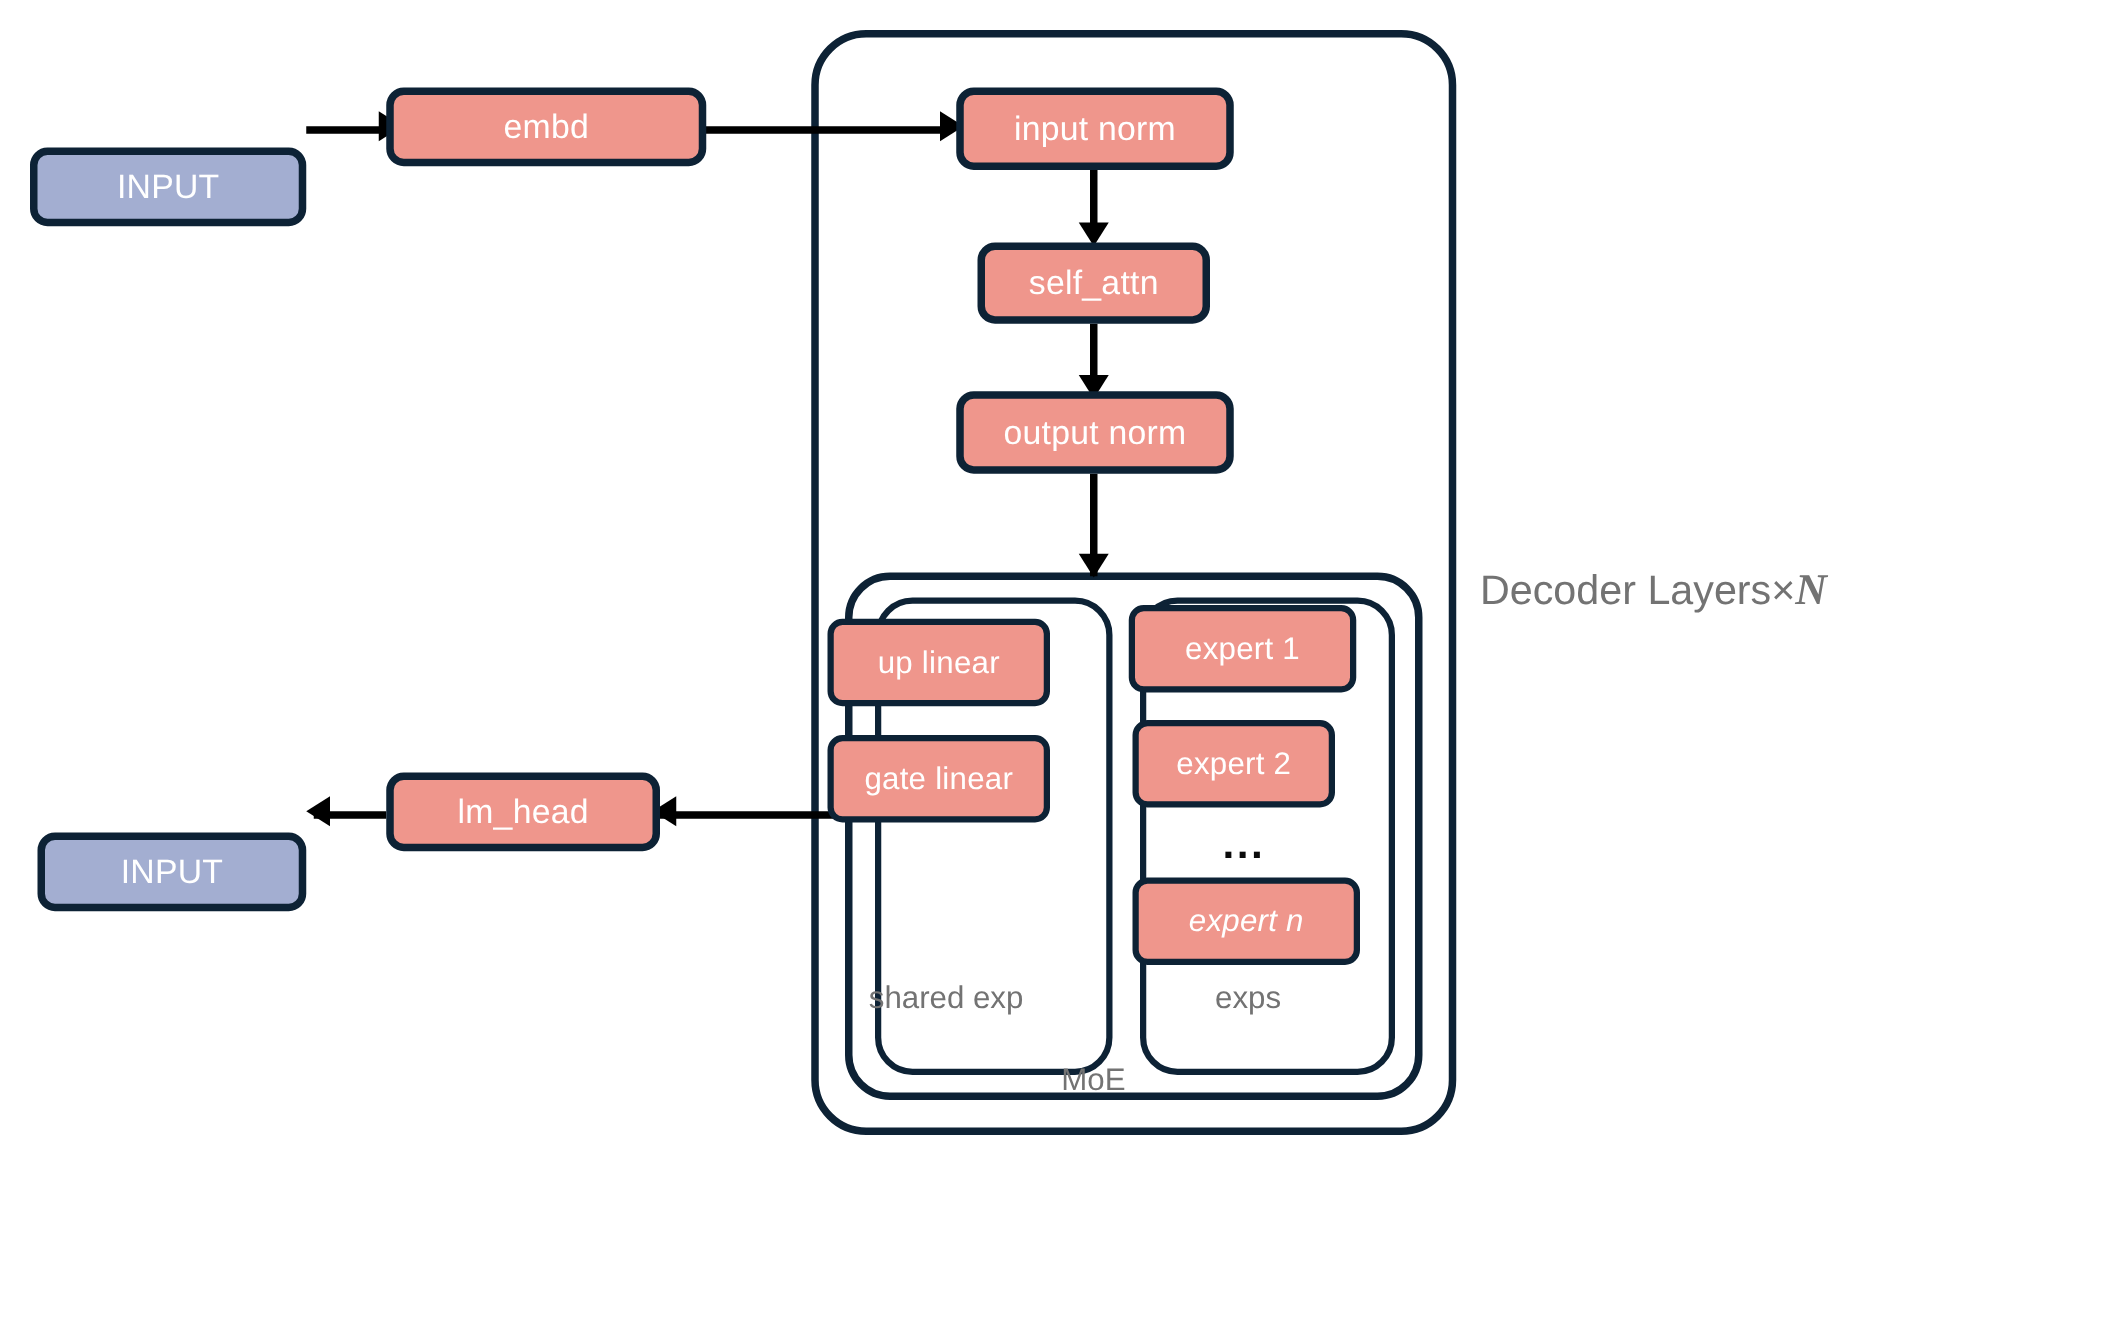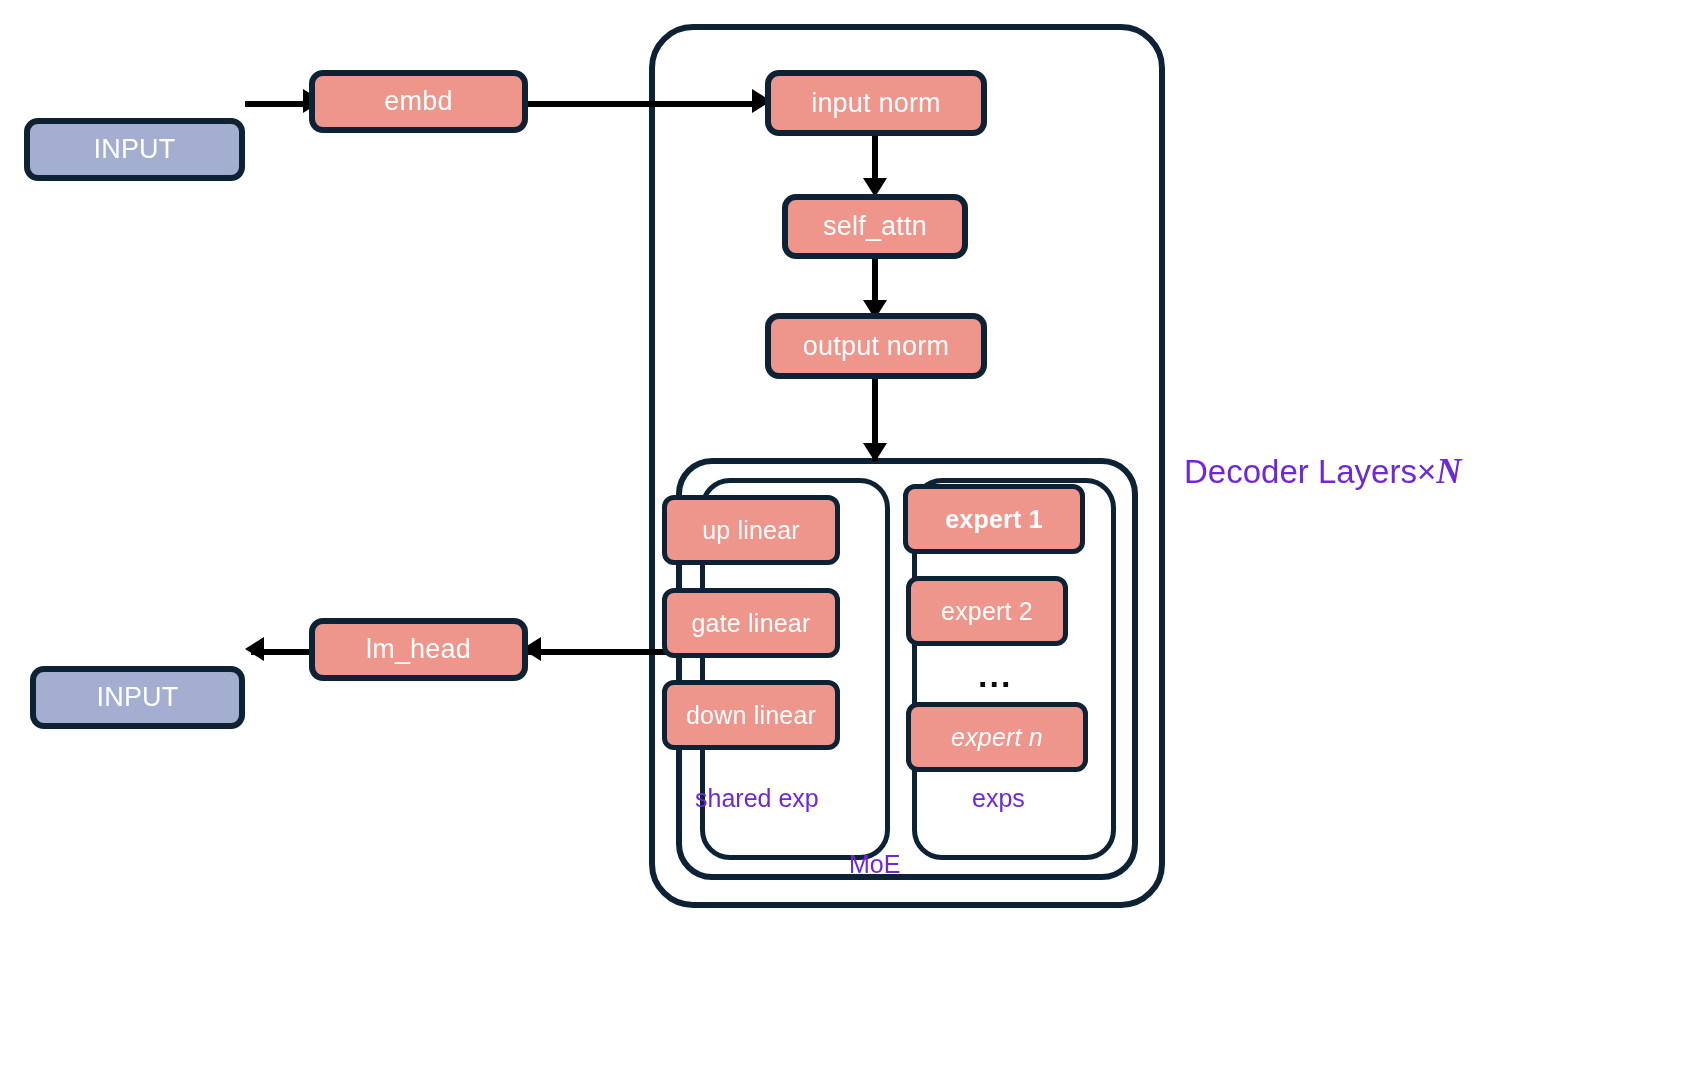--- a/index.html
+++ b/index.html
@@ -49,21 +49,21 @@
     background: transparent;
     border: 6px solid #0d2235;
   }
   .group.decoder { border-radius: 44px; }
   .group.moe     { border-radius: 36px; }
   .group.col     { border-radius: 30px; border-width: 5px; }
 
   
   .label {
     position: absolute;
-    color: #6d28d9;
+    color: #737373;
     white-space: nowrap;
     line-height: 1;
   }
   .label.group-label { font-size: 25px; text-align: right; }
   .label.decoder-label { font-size: 33px; }
   .label.decoder-label .n {
     font-family: "Liberation Serif", serif;
     font-weight: bold;
     font-style: italic;
     font-size: 35px;
@@ -135,35 +135,34 @@
   <div class="arrow down" style="left:863px; top:443px;"></div>
 
   <div class="hline" style="left:528px; top:649px; width:152px;"></div>
   <div class="arrow left" style="left:522px; top:637px;"></div>
 
   <div class="hline" style="left:251px; top:649px; width:58px;"></div>
   <div class="arrow left" style="left:245px; top:637px;"></div>
 
   <div class="node periwinkle" style="left:24px; top:70px; width:221px; height:63px;">INPUT</div>
 
-  <div class="node salmon" style="left:309px; top:70px; width:219px; height:63px;">embd</div>
+  <div class="node salmon" style="left:309px; top:70px; width:256px; height:63px;">embd</div>
 
   <div class="node salmon" style="left:765px; top:70px; width:222px; height:66px;">input norm</div>
 
   <div class="node salmon" style="left:782px; top:194px; width:186px; height:65px;">self_attn</div>
 
   <div class="node salmon small" style="left:662px; top:495px; width:178px; height:70px;">up linear</div>
 
   <div class="node salmon" style="left:765px; top:313px; width:222px; height:66px;">output norm</div>
 
   <div class="node salmon small" style="left:662px; top:588px; width:178px; height:70px;">gate linear</div>
 
-  <div class="node salmon small" style="left:662px; top:680px; width:178px; height:70px;">down linear</div>
 
-  <div class="node salmon small" style="left:903px; top:484px; width:182px; height:70px;font-weight:bold;">expert 1</div>
+  <div class="node salmon small" style="left:903px; top:484px; width:182px; height:70px;">expert 1</div>
 
   <div class="node salmon small" style="left:906px; top:576px; width:162px; height:70px;">expert 2</div>
 
   <div class="ellipsis" style="left:978px; top:658px;">...</div>
 
   <div class="node salmon small" style="left:906px; top:702px; width:182px; height:70px;font-style:italic;">expert n</div>
 
   <div class="node salmon" style="left:309px; top:618px; width:219px; height:63px;">lm_head</div>
 
   <div class="node periwinkle" style="left:30px; top:618px; width:215px; height:63px;">INPUT</div>

